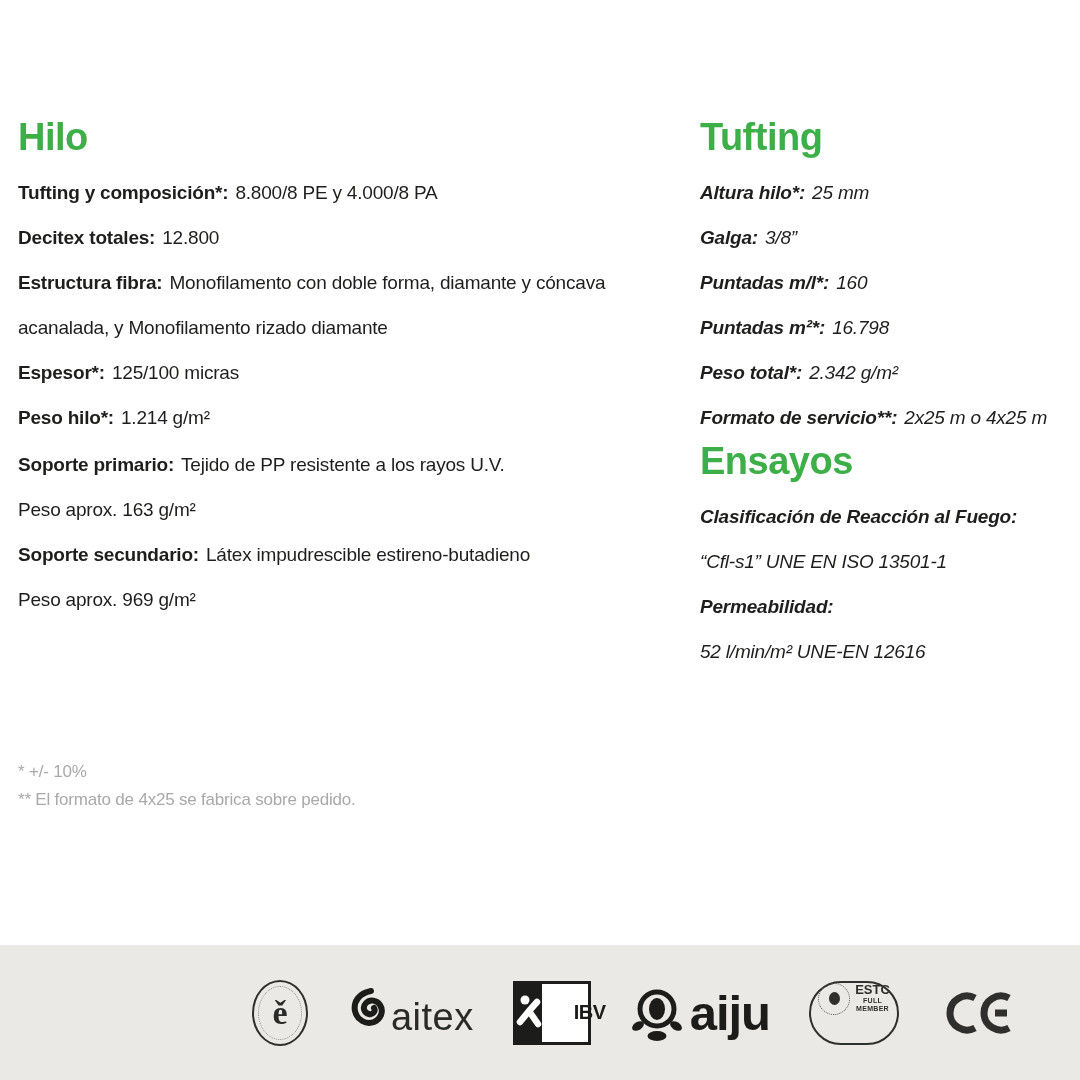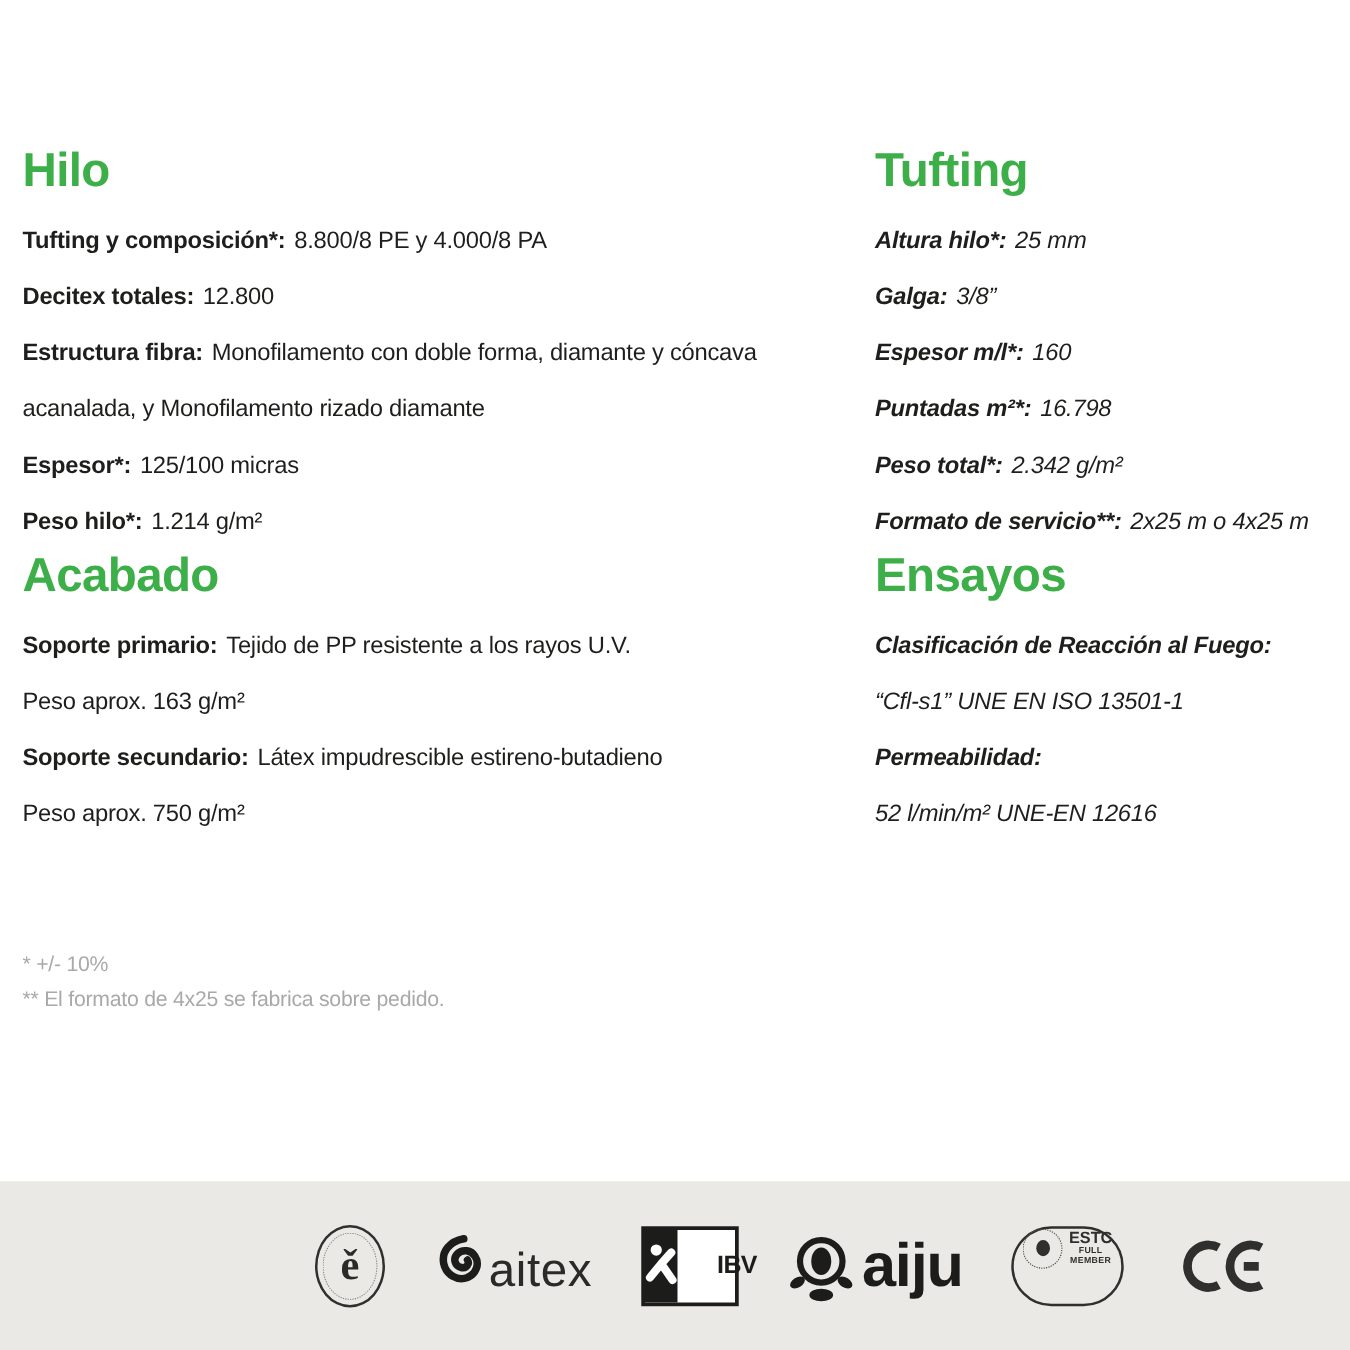--- a/index.html
+++ b/index.html
@@ -128,32 +128,31 @@
       <p class="spec-row"><span class="spec-label">Decitex totales:</span><span class="spec-value">12.800</span></p>
       <p class="spec-row"><span class="spec-label">Estructura fibra:</span><span class="spec-value">Monofilamento con doble forma, diamante y cóncava acanalada, y Monofilamento rizado diamante</span></p>
       <p class="spec-row"><span class="spec-label">Espesor*:</span><span class="spec-value">125/100 micras</span></p>
       <p class="spec-row"><span class="spec-label">Peso hilo*:</span><span class="spec-value">1.214 g/m²</span></p>
     </section>
 
     <section class="section col-right">
       <h2 class="section-title">Tufting</h2>
       <p class="spec-row"><span class="spec-label">Altura hilo*:</span><span class="spec-value">25 mm</span></p>
       <p class="spec-row"><span class="spec-label">Galga:</span><span class="spec-value">3/8”</span></p>
-      <p class="spec-row"><span class="spec-label">Espesor m/l*:</span><span class="spec-value">160</span></p>
+      <p class="spec-row"><span class="spec-label">Puntadas m/l*:</span><span class="spec-value">160</span></p>
       <p class="spec-row"><span class="spec-label">Puntadas m²*:</span><span class="spec-value">16.798</span></p>
       <p class="spec-row"><span class="spec-label">Peso total*:</span><span class="spec-value">2.342 g/m²</span></p>
       <p class="spec-row"><span class="spec-label">Formato de servicio**:</span><span class="spec-value">2x25 m o 4x25 m</span></p>
     </section>
 
     <section class="section left col-left">
-      <h2 class="section-title">Acabado</h2>
       <p class="spec-row"><span class="spec-label">Soporte primario:</span><span class="spec-value">Tejido de PP resistente a los rayos U.V.</span></p>
       <p class="spec-row"><span class="spec-label"></span><span class="spec-value">Peso aprox. 163 g/m²</span></p>
       <p class="spec-row"><span class="spec-label">Soporte secundario:</span><span class="spec-value">Látex impudrescible estireno-butadieno</span></p>
-      <p class="spec-row"><span class="spec-label"></span><span class="spec-value">Peso aprox. 750 g/m²</span></p>
+      <p class="spec-row"><span class="spec-label"></span><span class="spec-value">Peso aprox. 969 g/m²</span></p>
     </section>
 
     <section class="section col-right">
       <h2 class="section-title">Ensayos</h2>
       <p class="spec-row"><span class="spec-label">Clasificación de Reacción al Fuego:</span><span class="spec-value"></span></p>
       <p class="spec-row"><span class="spec-label"></span><span class="spec-value">“Cfl-s1” UNE EN ISO 13501-1</span></p>
       <p class="spec-row"><span class="spec-label">Permeabilidad:</span><span class="spec-value"></span></p>
       <p class="spec-row"><span class="spec-label"></span><span class="spec-value">52 l/min/m² UNE-EN 12616</span></p>
     </section>
 

